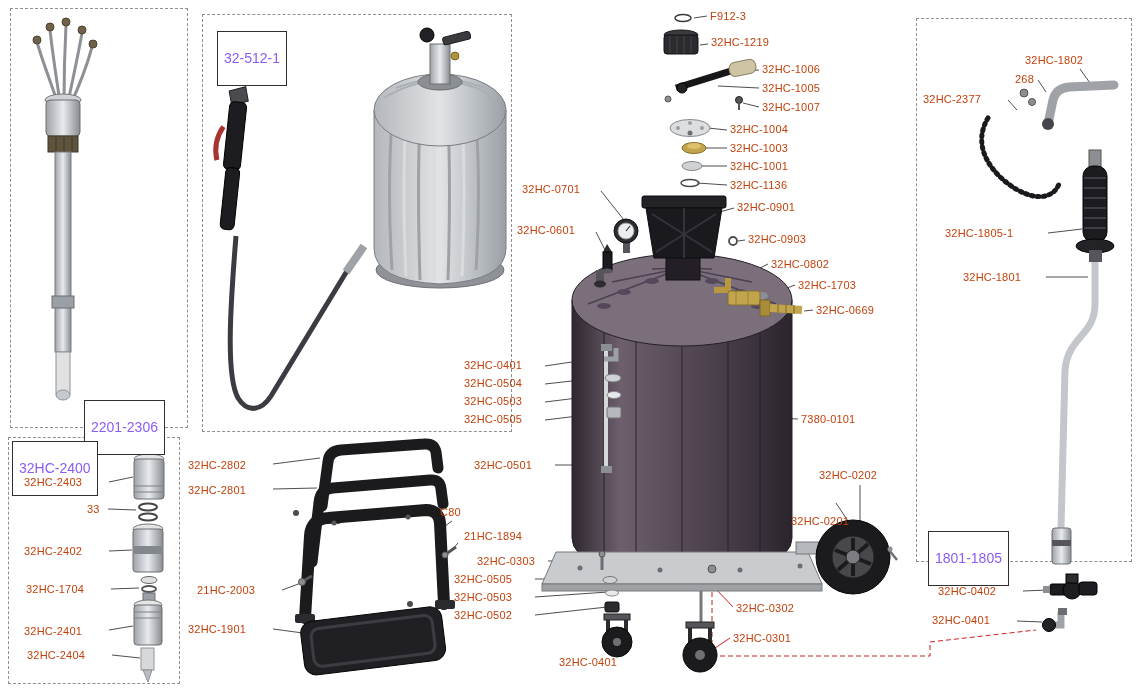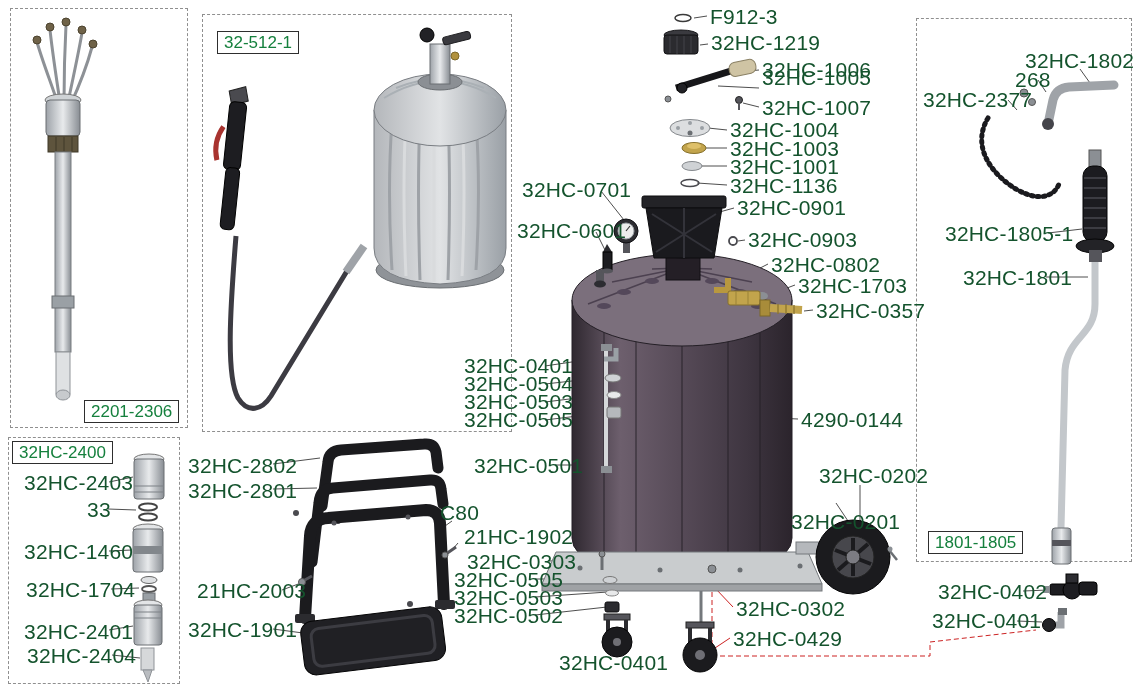--- a/index.html
+++ b/index.html
@@ -4,26 +4,26 @@
 <style>
   * { margin:0; padding:0; box-sizing:border-box; }
   html,body { background:#ffffff; }
   .canvas {
     position:relative; width:1140px; height:690px; background:#fff; overflow:hidden;
     font-family:"Liberation Sans", sans-serif;
   }
   .dash { position:absolute; border:1px dashed #8f8f8f; z-index:0; }
   svg.art { position:absolute; left:0; top:0; z-index:1; }
   .lbl {
-    position:absolute; font-size:21px; line-height:15px; color:#14532d;
+    position:absolute; font-size:11px; line-height:15px; color:#c2410c;
     white-space:nowrap; z-index:3; letter-spacing:.2px;
   }
   .boxlbl {
-    position:absolute; font-size:17px; color:#15803d; border:1.4px solid #2e2e2e;
-    background:#fff; padding:1px 6px; line-height:19px; white-space:nowrap; z-index:3;
+    position:absolute; font-size:14px; color:#8b5cf6; border:1.4px solid #2e2e2e;
+    background:#fff; padding:17px 6px; line-height:19px; white-space:nowrap; z-index:3;
   }
 </style>
 </head>
 <body>
 
 <div class="canvas">
 
   <div class="dash" style="left:10px;top:8px;width:178px;height:420px"></div>
   <div class="dash" style="left:8px;top:437px;width:172px;height:247px"></div>
   <div class="dash" style="left:202px;top:14px;width:310px;height:418px"></div>
@@ -378,57 +378,57 @@
   </svg>
 
   <div class="boxlbl" style="left:84px;top:400px">2201-2306</div>
   <div class="boxlbl" style="left:12px;top:441px">32HC-2400</div>
   <div class="boxlbl" style="left:217px;top:31px">32-512-1</div>
   <div class="boxlbl" style="left:928px;top:531px">1801-1805</div>
 
   <div class="lbl" style="left:710px;top:9px">F912-3</div>
   <div class="lbl" style="left:711px;top:35px">32HC-1219</div>
   <div class="lbl" style="left:762px;top:62px">32HC-1006</div>
-  <div class="lbl" style="left:762px;top:70px">32HC-1005</div>
+  <div class="lbl" style="left:762px;top:81px">32HC-1005</div>
   <div class="lbl" style="left:762px;top:100px">32HC-1007</div>
   <div class="lbl" style="left:730px;top:122px">32HC-1004</div>
   <div class="lbl" style="left:730px;top:141px">32HC-1003</div>
   <div class="lbl" style="left:730px;top:159px">32HC-1001</div>
   <div class="lbl" style="left:730px;top:178px">32HC-1136</div>
   <div class="lbl" style="left:522px;top:182px">32HC-0701</div>
   <div class="lbl" style="left:737px;top:200px">32HC-0901</div>
   <div class="lbl" style="left:517px;top:223px">32HC-0601</div>
   <div class="lbl" style="left:748px;top:232px">32HC-0903</div>
   <div class="lbl" style="left:771px;top:257px">32HC-0802</div>
   <div class="lbl" style="left:798px;top:278px">32HC-1703</div>
-  <div class="lbl" style="left:816px;top:303px">32HC-0357</div>
+  <div class="lbl" style="left:816px;top:303px">32HC-0669</div>
   <div class="lbl" style="left:464px;top:358px">32HC-0401</div>
   <div class="lbl" style="left:464px;top:376px">32HC-0504</div>
   <div class="lbl" style="left:464px;top:394px">32HC-0503</div>
   <div class="lbl" style="left:464px;top:412px">32HC-0505</div>
-  <div class="lbl" style="left:801px;top:412px">4290-0144</div>
+  <div class="lbl" style="left:801px;top:412px">7380-0101</div>
   <div class="lbl" style="left:474px;top:458px">32HC-0501</div>
   <div class="lbl" style="left:819px;top:468px">32HC-0202</div>
   <div class="lbl" style="left:791px;top:514px">32HC-0201</div>
   <div class="lbl" style="left:440px;top:505px">C80</div>
-  <div class="lbl" style="left:464px;top:529px">21HC-1902</div>
-  <div class="lbl" style="left:467px;top:554px">32HC-0303</div>
+  <div class="lbl" style="left:464px;top:529px">21HC-1894</div>
+  <div class="lbl" style="left:477px;top:554px">32HC-0303</div>
   <div class="lbl" style="left:454px;top:572px">32HC-0505</div>
   <div class="lbl" style="left:454px;top:590px">32HC-0503</div>
   <div class="lbl" style="left:454px;top:608px">32HC-0502</div>
   <div class="lbl" style="left:736px;top:601px">32HC-0302</div>
-  <div class="lbl" style="left:733px;top:631px">32HC-0429</div>
+  <div class="lbl" style="left:733px;top:631px">32HC-0301</div>
   <div class="lbl" style="left:559px;top:655px">32HC-0401</div>
   <div class="lbl" style="left:197px;top:583px">21HC-2003</div>
   <div class="lbl" style="left:188px;top:622px">32HC-1901</div>
   <div class="lbl" style="left:188px;top:458px">32HC-2802</div>
   <div class="lbl" style="left:188px;top:483px">32HC-2801</div>
   <div class="lbl" style="left:24px;top:475px">32HC-2403</div>
   <div class="lbl" style="left:87px;top:502px">33</div>
-  <div class="lbl" style="left:24px;top:544px">32HC-1460</div>
+  <div class="lbl" style="left:24px;top:544px">32HC-2402</div>
   <div class="lbl" style="left:26px;top:582px">32HC-1704</div>
   <div class="lbl" style="left:24px;top:624px">32HC-2401</div>
   <div class="lbl" style="left:27px;top:648px">32HC-2404</div>
   <div class="lbl" style="left:1025px;top:53px">32HC-1802</div>
   <div class="lbl" style="left:1015px;top:72px">268</div>
   <div class="lbl" style="left:923px;top:92px">32HC-2377</div>
   <div class="lbl" style="left:945px;top:226px">32HC-1805-1</div>
   <div class="lbl" style="left:963px;top:270px">32HC-1801</div>
   <div class="lbl" style="left:938px;top:584px">32HC-0402</div>
   <div class="lbl" style="left:932px;top:613px">32HC-0401</div>

